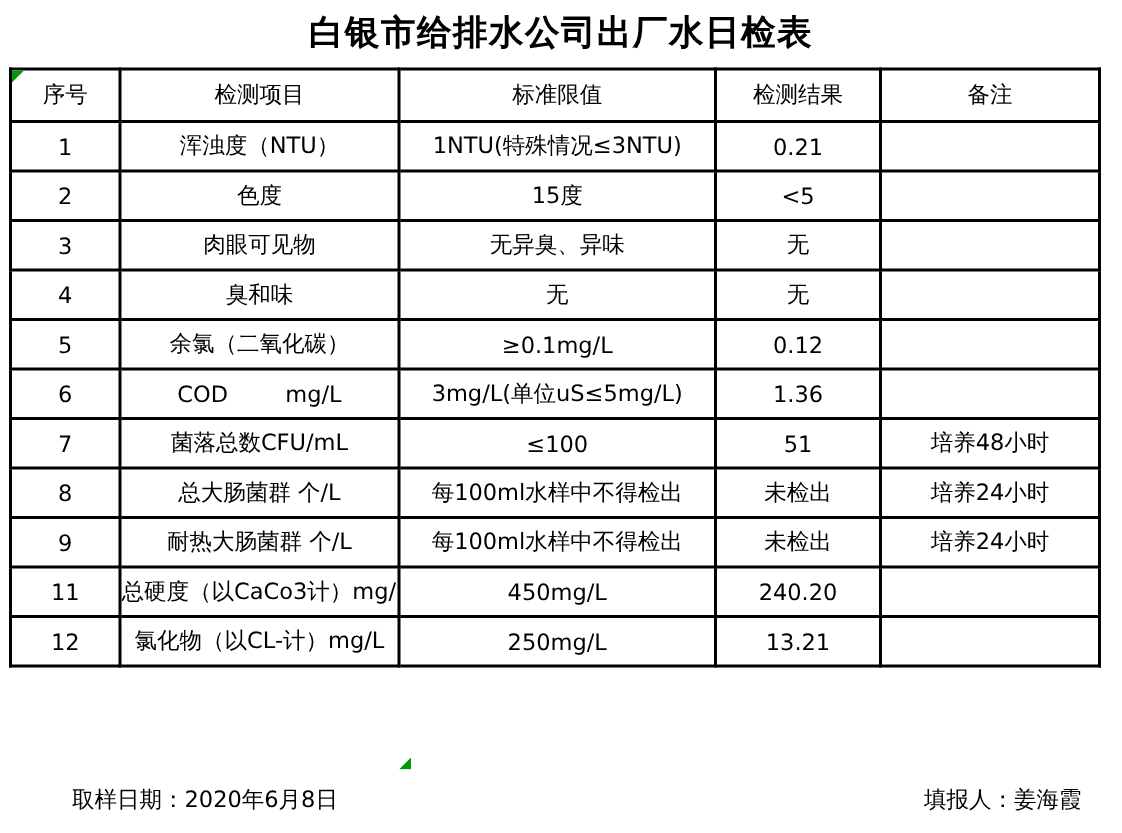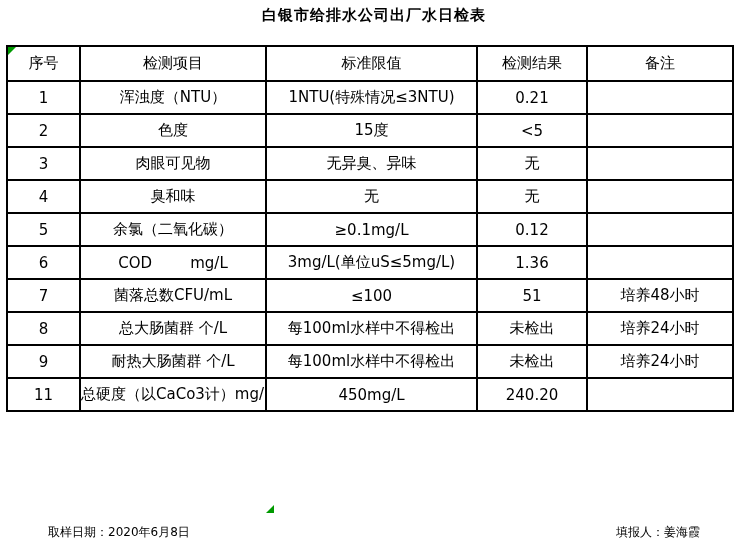--- a/index.html
+++ b/index.html
@@ -12,21 +12,21 @@
     color: #000000;
     overflow: hidden;
     position: relative;
   }
   .page-title {
     position: absolute;
     top: 6px;
     left: 0;
     width: 748px;
     text-align: center;
-    font-size: 15px;
+    font-size: 23px;
     font-weight: 700;
     letter-spacing: 1px;
     color: #000000;
   }
   table.daily-check {
     position: absolute;
     left: 6px;
     top: 45px;
     width: 580px;
     border-collapse: collapse;
@@ -67,21 +67,21 @@
     height: 8px;
     background: #009a00;
     clip-path: polygon(100% 0, 100% 100%, 0 100%);
   }
   .footer-line {
     position: absolute;
     top: 524px;
     left: 0;
     width: 708px;
     height: 22px;
-    font-size: 12px;
+    font-size: 15px;
   }
   .footer-line span { position: absolute; white-space: pre; }
   .footer-sampling { left: 48px; }
   .footer-test     { left: 340px; }
   .footer-reporter { left: 588px; margin-left: 28px; }
 </style>
 </head>
 <body>
 
 <div class="page-title">白银市给排水公司出厂水日检表</div>
@@ -169,20 +169,27 @@
         <td>未检出</td>
         <td>培养24小时</td>
       </tr>
       <tr>
         <td>11</td>
         <td>总硬度（以CaCo3计）mg/L</td>
         <td>450mg/L</td>
         <td>240.20</td>
         <td></td>
       </tr>
+      <tr>
+        <td>12</td>
+        <td>氯化物（以CL-计）mg/L</td>
+        <td>250mg/L</td>
+        <td>13.21</td>
+        <td></td>
+      </tr>
     </tbody>
 </table>
 
 <div class="bottom-marker"></div>
 
 <div class="footer-line">
   <span class="footer-sampling">取样日期：2020年6月8日</span>
   <span class="footer-reporter">填报人：姜海霞</span>
 </div>
 

